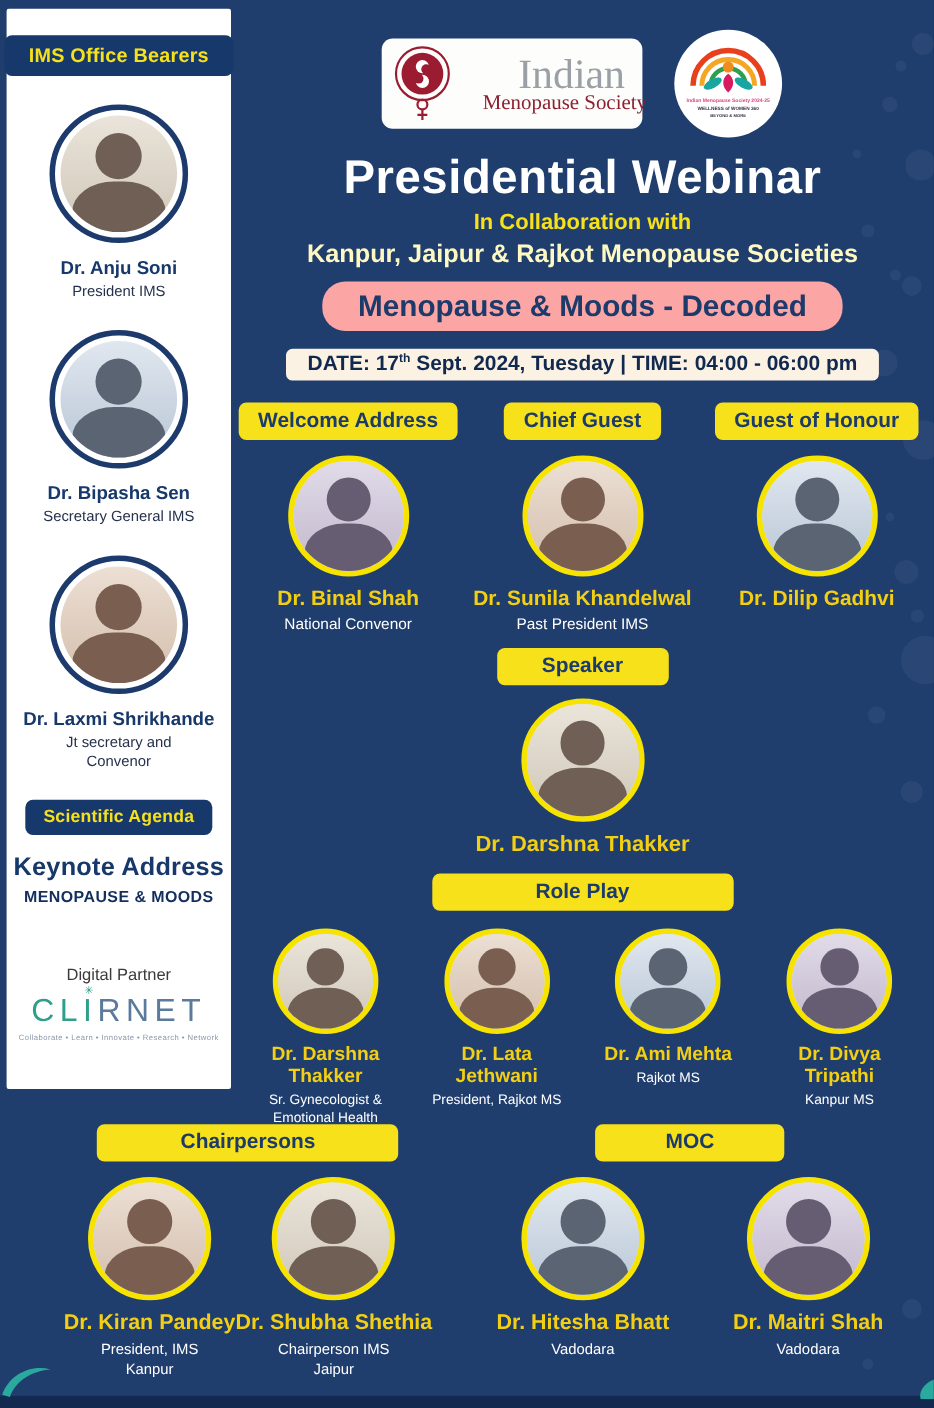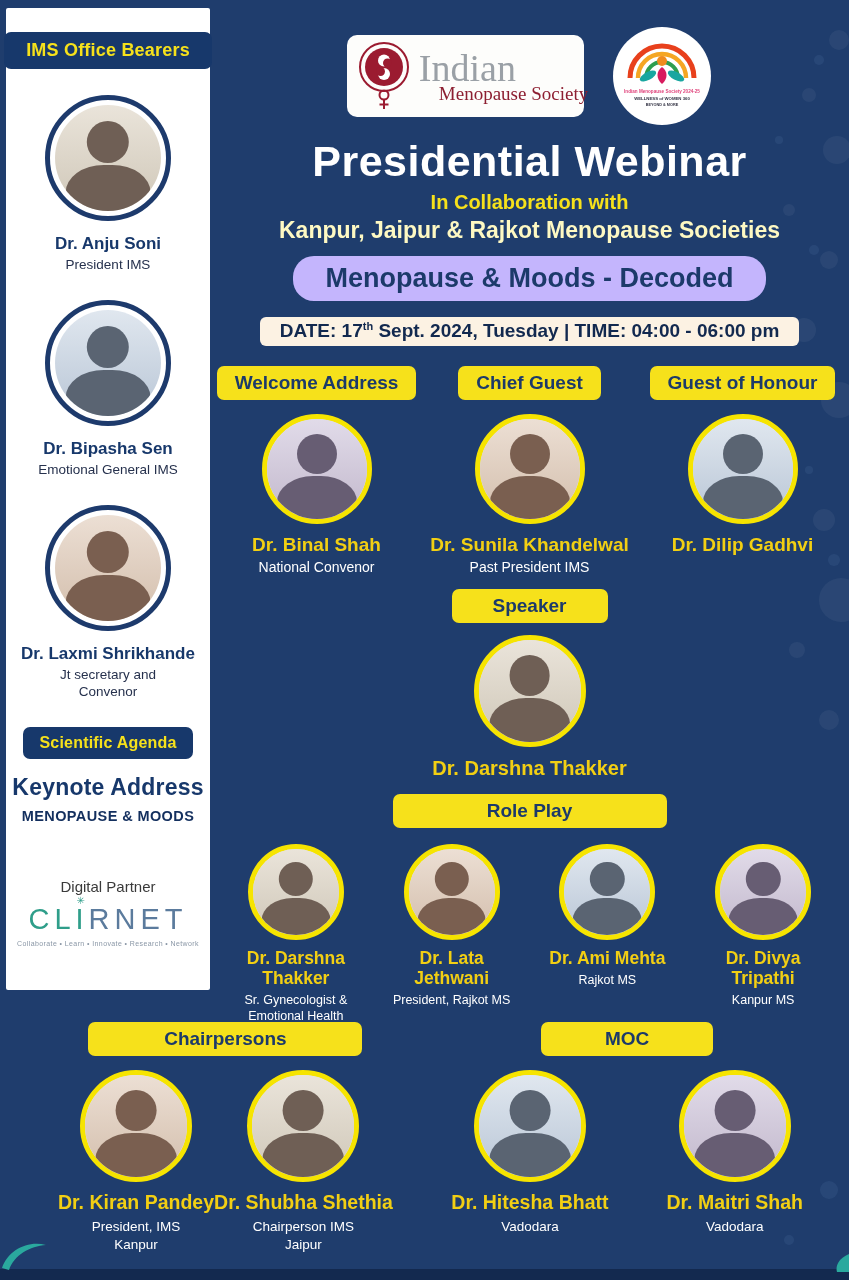--- a/index.html
+++ b/index.html
@@ -68,28 +68,28 @@
   .main {
     position:absolute; left:210px; top:0; width:639px;
     display:flex; flex-direction:column; align-items:center; text-align:center;
   }
   .logo-row { margin-top:26px; display:flex; align-items:center; gap:28px; }
   .ims-card {
     background:#fdfdfb; border-radius:10px; padding:4px 16px 4px 10px;
     display:flex; align-items:center; height:74px;
   }
   .ims-text { margin-left:8px; text-align:left; line-height:1; }
-  .ims-line1 { font-family:"Liberation Serif", serif; font-size:38px; color:#9aa0a6; }
+  .ims-line1 { font-family:"Liberation Serif", serif; font-size:38px; color:#9aa0a6;text-align:right; }
   .ims-line2 { font-family:"Liberation Serif", serif; font-size:19px; color:#8d1f31; transform:translateX(20px); margin-top:-3px; }
 
   .title { margin-top:12px; color:#ffffff; font-size:43px; font-weight:800; letter-spacing:.5px; line-height:1.1; }
   .collab { margin-top:6px; color:#f6e11b; font-size:20px; font-weight:bold; }
   .societies { margin-top:3px; color:#fef9c3; font-size:23px; font-weight:800; }
   .topic-banner {
-    margin-top:12px; background:#c4b5fd; color:#1c3a6a; font-weight:800;
+    margin-top:12px; background:#fca5a5; color:#1c3a6a; font-weight:800;
     font-size:27px; padding:7px 32px; border-radius:21px; white-space:nowrap;
   }
   .date-banner {
     margin-top:16px; background:#fcf2e3; color:#12294f; font-weight:800;
     font-size:19px; padding:3px 20px; border-radius:6px; white-space:nowrap;
   }
   .date-banner sup { font-size:11px; }
 
   .badge-yel {
     background:#f6e11b; color:#1c3a6a; font-weight:800; font-size:19px;
@@ -162,21 +162,21 @@
     <div class="nav-ring">
       <div class="ph ph-a"></div>
     </div>
     <div class="side-name">Dr. Anju Soni</div>
     <div class="side-role">President IMS</div>
 
     <div class="nav-ring">
       <div class="ph ph-b"></div>
     </div>
     <div class="side-name">Dr. Bipasha Sen</div>
-    <div class="side-role">Emotional General IMS</div>
+    <div class="side-role">Secretary General IMS</div>
 
     <div class="nav-ring">
       <div class="ph ph-c"></div>
     </div>
     <div class="side-name">Dr. Laxmi Shrikhande</div>
     <div class="side-role">Jt secretary and Convenor</div>
 
     <div class="side-badge agenda-badge">Scientific Agenda</div>
     <div class="keynote-title">Keynote Address</div>
     <div class="keynote-topic">MENOPAUSE &amp; MOODS</div>

